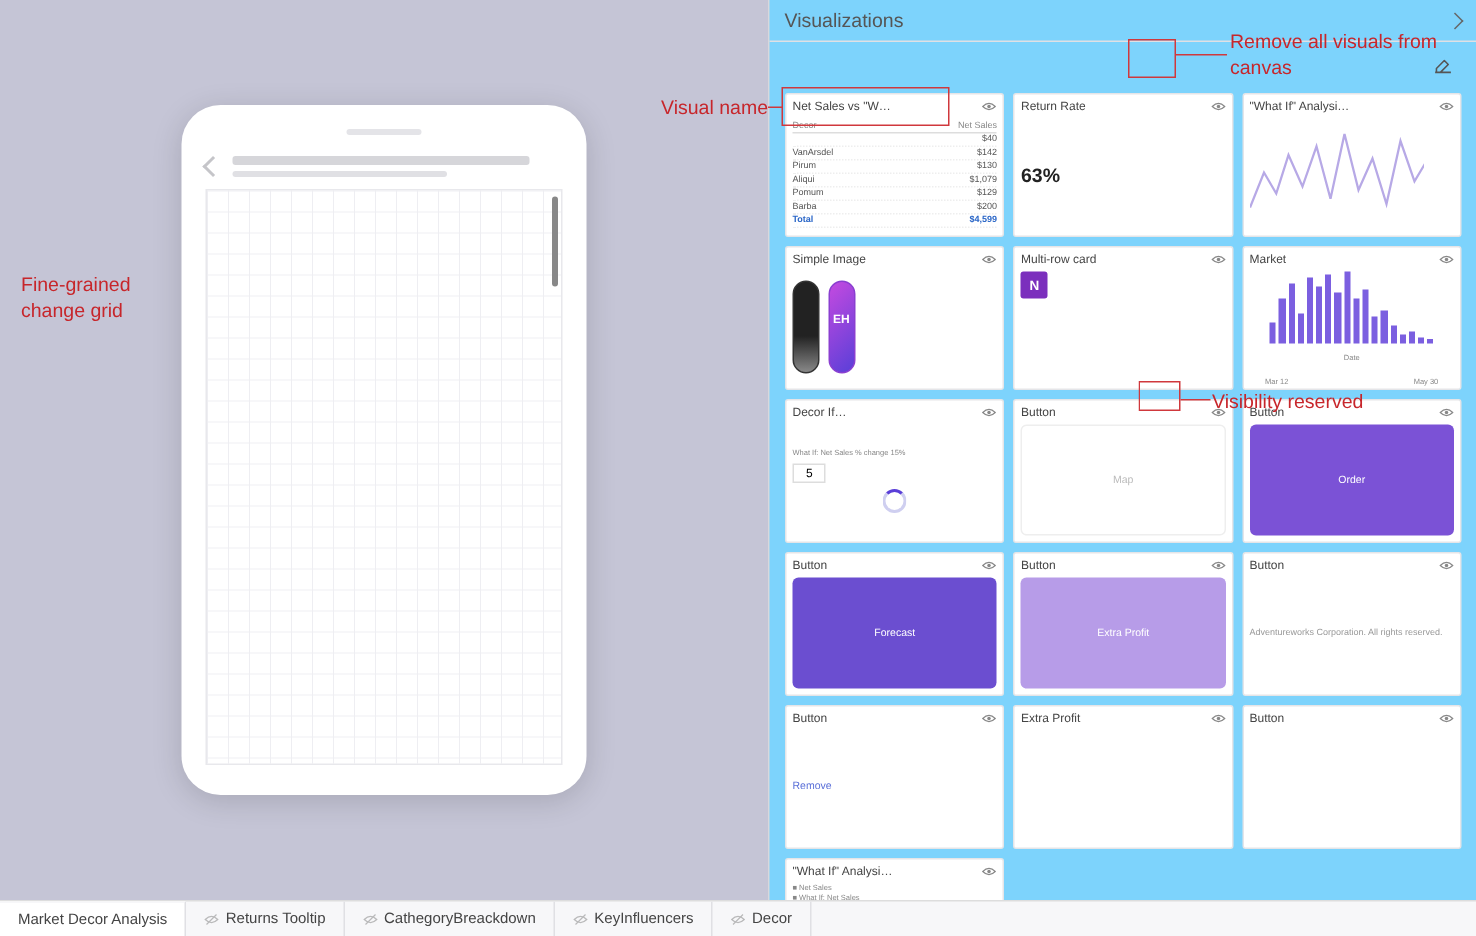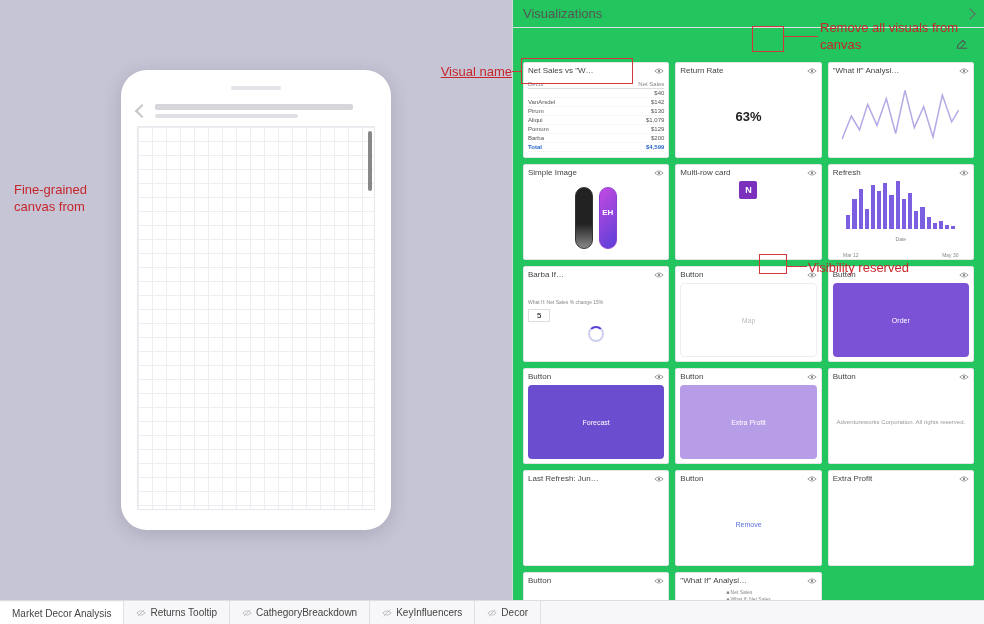--- a/index.html
+++ b/index.html
@@ -19,34 +19,34 @@
   .phone-title-bar { height: 6px; background: #d6d6da; border-radius: 2px; }
   .phone-title-bar.w1 { width: 90%; }
   .phone-title-bar.w2 { width: 65%; height: 4px; background: #e0e0e4; }
   .phone-grid { flex: 1; background: #fff; position: relative; border: 1px solid #e8e8ec;
     background-image: linear-gradient(#eeeef2 1px, transparent 1px), linear-gradient(90deg, #eeeef2 1px, transparent 1px);
     background-size: 14px 14px; }
   .phone-scroll { position: absolute; right: 2px; top: 4px; bottom: 4px; width: 4px; background: transparent; }
   .phone-scroll-thumb { width: 4px; height: 60px; background: #888; border-radius: 2px; }
   
   
-  .viz-panel { flex: 1; background: #22c55e; border-left: 1px solid #d8d8dc; display: flex; flex-direction: column; }
+  .viz-panel { flex: 1; background: #7dd3fc; border-left: 1px solid #d8d8dc; display: flex; flex-direction: column; }
   .viz-header { display: flex; align-items: center; justify-content: space-between; padding: 6px 10px; border-bottom: 1px solid #e0e0e4; color: #555; font-size: 13px; }
   .viz-header .chev { width: 8px; height: 8px; border-right: 1.5px solid #666; border-top: 1.5px solid #666; transform: rotate(45deg); }
   .eraser-row { display: flex; justify-content: flex-end; padding: 4px 10px 6px 10px; }
   .eraser { width: 24px; height: 22px; display: flex; align-items: center; justify-content: center; cursor: pointer; }
   .eraser svg { width: 14px; height: 14px; }
   .viz-grid { flex: 1; overflow-y: auto; padding: 2px 10px 10px 10px; display: grid; grid-template-columns: repeat(3, 1fr); gap: 6px; }
   
   .tile { background: #fff; border: 1px solid #e5e5e8; border-radius: 2px; height: 96px; display: flex; flex-direction: column; overflow: hidden; font-size: 7px; }
   .tile-head { display: flex; justify-content: space-between; align-items: center; padding: 3px 4px 2px 4px; color: #444; font-size: 8px; }
   .tile-head .name { white-space: nowrap; overflow: hidden; text-overflow: ellipsis; flex: 1; }
   .eye-icon { width: 10px; height: 8px; display: inline-block; }
   .eye-icon svg { width: 10px; height: 8px; display: block; }
-  .tile-body { flex: 1; padding: 2px 4px 4px 4px; display: flex; align-items: center; justify-content: center; position: relative; overflow: hidden; }
+  .tile-body { flex: 1; padding: 2px 4px 4px 4px; display: flex; align-items: center; justify-content: flex-start; position: relative; overflow: hidden; }
   
   
   .mini-table { width: 100%; font-size: 6px; color: #555; }
   .mini-table .row { display: flex; justify-content: space-between; border-bottom: 1px dotted #eee; padding: 1px 0; }
   .mini-table .th { display: flex; justify-content: space-between; font-size: 6px; color: #888; border-bottom: 1px solid #ddd; padding-bottom: 1px; }
   .mini-table .total { font-weight: bold; color: #2a66c7; }
   
   .kpi { font-weight: bold; font-size: 13px; color: #222; }
   
   .line-chart svg { width: 100%; height: 70px; }
@@ -226,21 +226,21 @@
             </span>
           </div>
           <div class="tile-body">
             <div style="align-self:flex-start">
               <div class="onenote">N</div>
             </div>
           </div>
         </div>
         <div class="tile">
           <div class="tile-head">
-            <span class="name">Refresh</span>
+            <span class="name">Market</span>
             <span class="eye-icon">
               <svg viewBox="0 0 12 8">
                 <path d="M1 4 Q6 -1 11 4 Q6 9 1 4 Z" fill="none" stroke="#888" stroke-width="0.9"></path>
                 <circle cx="6" cy="4" r="1.4" fill="#888"></circle>
               </svg>
             </span>
           </div>
           <div class="tile-body">
             <div style="display:flex;flex-direction:column;align-items:center;width:100%;height:100%">
               <div class="bars">
@@ -266,21 +266,21 @@
               <div class="xlabel">
                 <span>Mar 12</span>
                 <span>May 30</span>
               </div>
               <div style="font-size:5px;color:#888;margin-top:7px">Date</div>
             </div>
           </div>
         </div>
         <div class="tile">
           <div class="tile-head">
-            <span class="name">Barba If…</span>
+            <span class="name">Decor If…</span>
             <span class="eye-icon">
               <svg viewBox="0 0 12 8">
                 <path d="M1 4 Q6 -1 11 4 Q6 9 1 4 Z" fill="none" stroke="#888" stroke-width="0.9"></path>
                 <circle cx="6" cy="4" r="1.4" fill="#888"></circle>
               </svg>
             </span>
           </div>
           <div class="tile-body">
             <div style="display:flex;flex-direction:column;align-items:center;gap:4px;width:100%">
               <div style="font-size:5px;color:#888;align-self:flex-start">What If: Net Sales % change 15%</div>
@@ -353,32 +353,20 @@
             <span class="eye-icon">
               <svg viewBox="0 0 12 8">
                 <path d="M1 4 Q6 -1 11 4 Q6 9 1 4 Z" fill="none" stroke="#888" stroke-width="0.9"></path>
                 <circle cx="6" cy="4" r="1.4" fill="#888"></circle>
               </svg>
             </span>
           </div>
           <div class="tile-body">
             <div class="tiny-text">Adventureworks Corporation. All rights reserved.</div>
           </div>
-        </div>
-        <div class="tile">
-          <div class="tile-head">
-            <span class="name">Last Refresh: Jun…</span>
-            <span class="eye-icon">
-              <svg viewBox="0 0 12 8">
-                <path d="M1 4 Q6 -1 11 4 Q6 9 1 4 Z" fill="none" stroke="#888" stroke-width="0.9"></path>
-                <circle cx="6" cy="4" r="1.4" fill="#888"></circle>
-              </svg>
-            </span>
-          </div>
-          <div class="tile-body"></div>
         </div>
         <div class="tile">
           <div class="tile-head">
             <span class="name">Button</span>
             <span class="eye-icon">
               <svg viewBox="0 0 12 8">
                 <path d="M1 4 Q6 -1 11 4 Q6 9 1 4 Z" fill="none" stroke="#888" stroke-width="0.9"></path>
                 <circle cx="6" cy="4" r="1.4" fill="#888"></circle>
               </svg>
             </span>
@@ -459,25 +447,25 @@
     </div>
     <div class="tab">
       <svg class="hide-icon" viewBox="0 0 12 12">
         <path d="M1 6 Q6 1 11 6 Q6 11 1 6 Z" fill="none" stroke="#888" stroke-width="1"></path>
         <line x1="2" y1="10" x2="10" y2="2" stroke="#888" stroke-width="1"></line>
       </svg>
       <span>Decor</span>
     </div>
   </div>
 
-<div class="annot" style="left:392px; top:64px; text-align:right; width:120px;text-decoration:underline;">Visual name</div>
+<div class="annot" style="left:392px; top:64px; text-align:right; width:120px;">Visual name</div>
 <div class="annot-box" style="left:521px; top:58px; width:112px; height:26px;"></div>
 <div class="annot-line" style="left:512px; top:71px; width:10px;"></div>
 
 <div class="annot" style="left:820px; top:20px; width:150px; line-height:1.3;">Remove all visuals from canvas</div>
 <div class="annot-box" style="left:752px; top:26px; width:32px; height:26px;"></div>
 <div class="annot-line" style="left:784px; top:36px; width:34px;"></div>
 
-<div class="annot" style="left:14px; top:182px; width:110px; line-height:1.3;">Fine-grained canvas from</div>
+<div class="annot" style="left:14px; top:182px; width:110px; line-height:1.3;">Fine-grained change grid</div>
 
 <div class="annot" style="left:808px; top:260px;">Visibility reserved</div>
 <div class="annot-box" style="left:759px; top:254px; width:28px; height:20px;"></div>
 <div class="annot-line" style="left:787px; top:266px; width:20px;"></div>
 
 </body></html>

